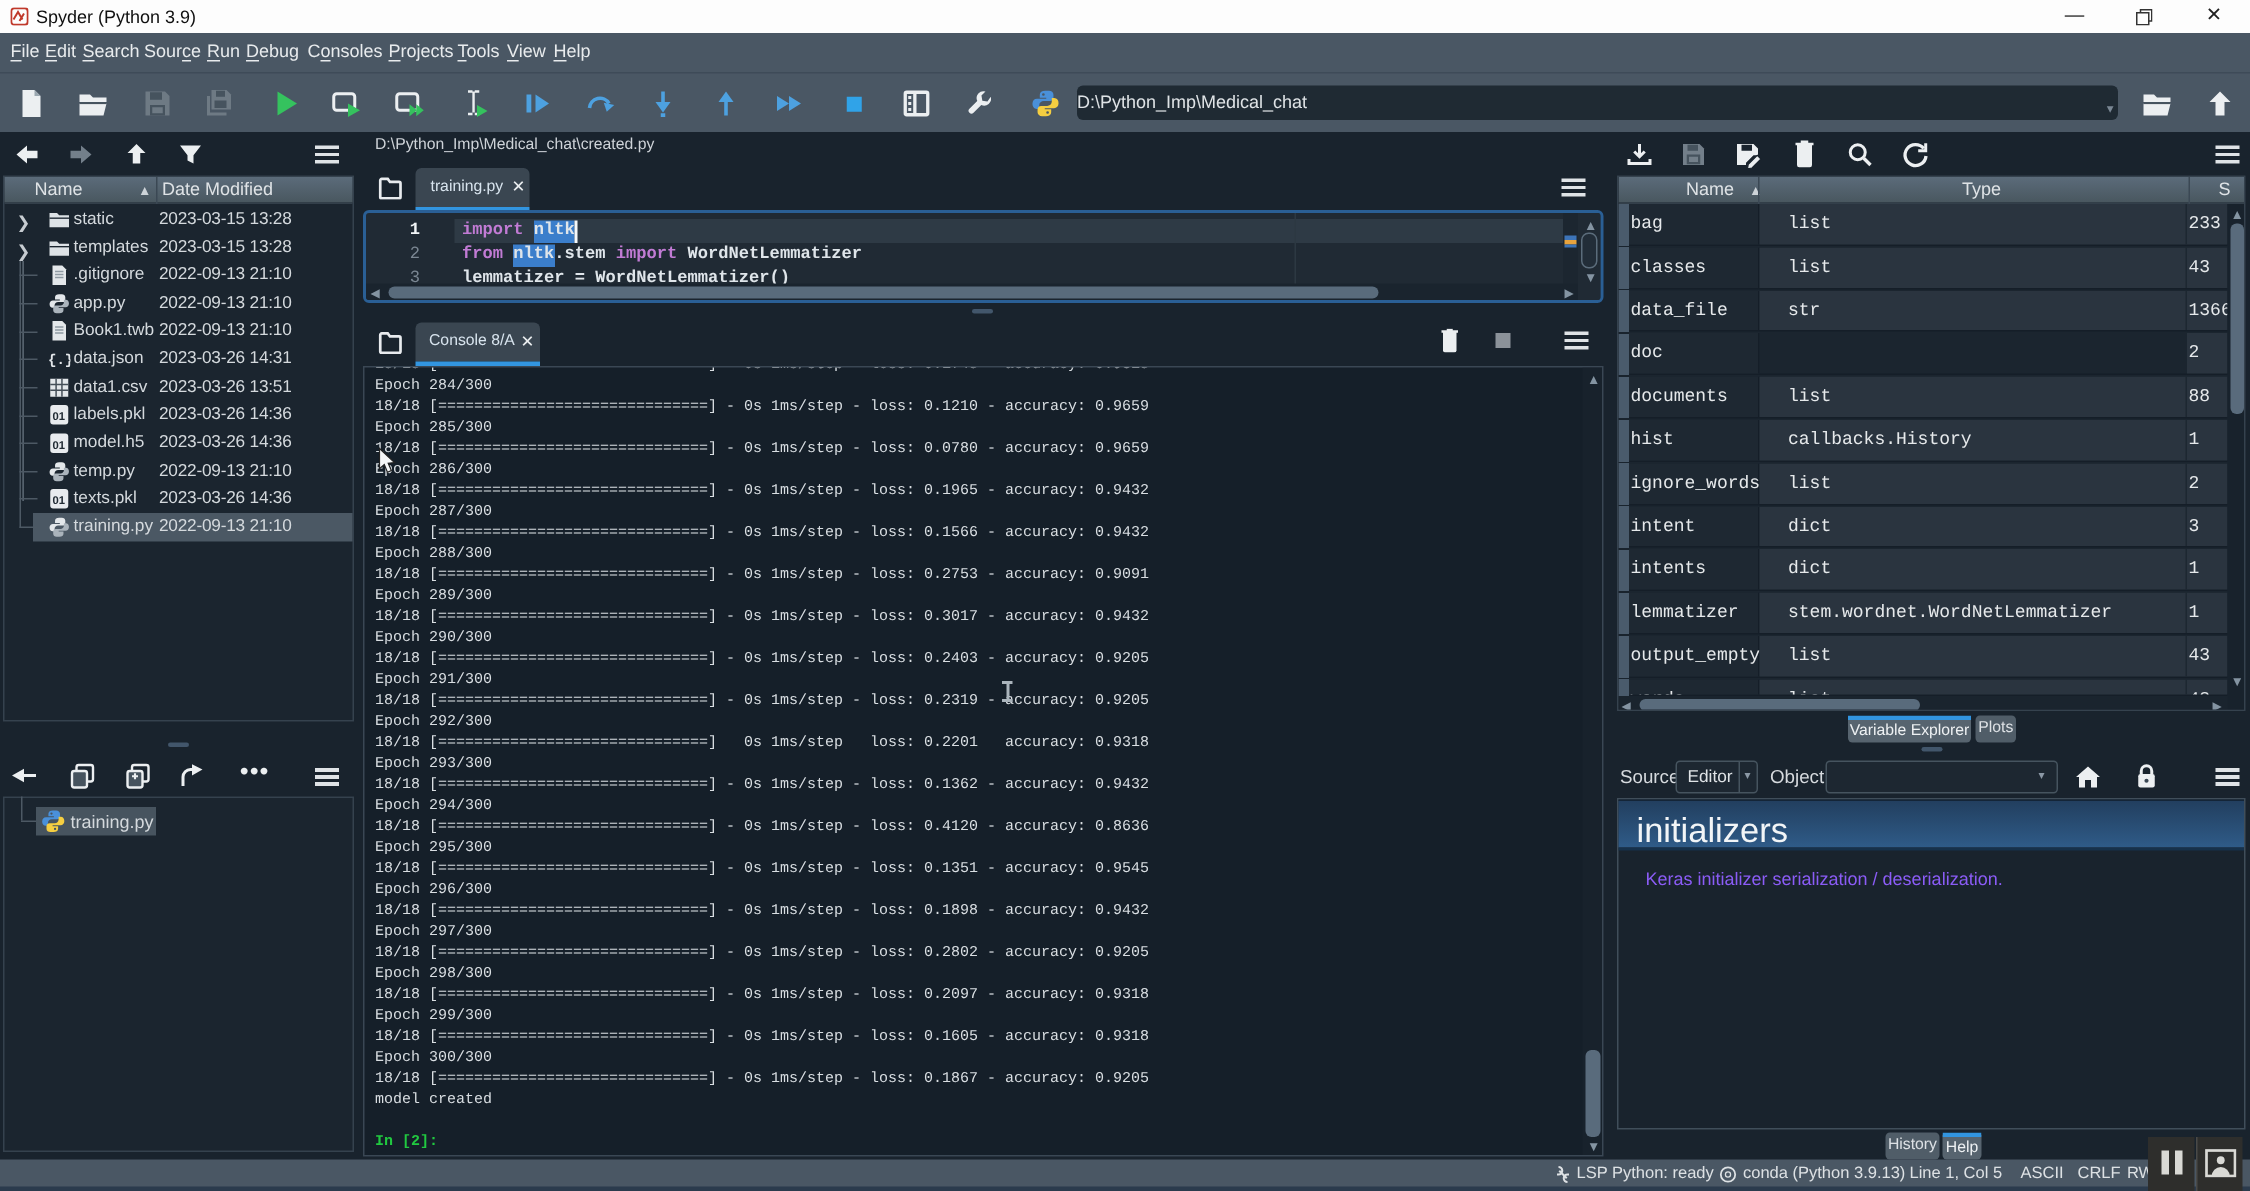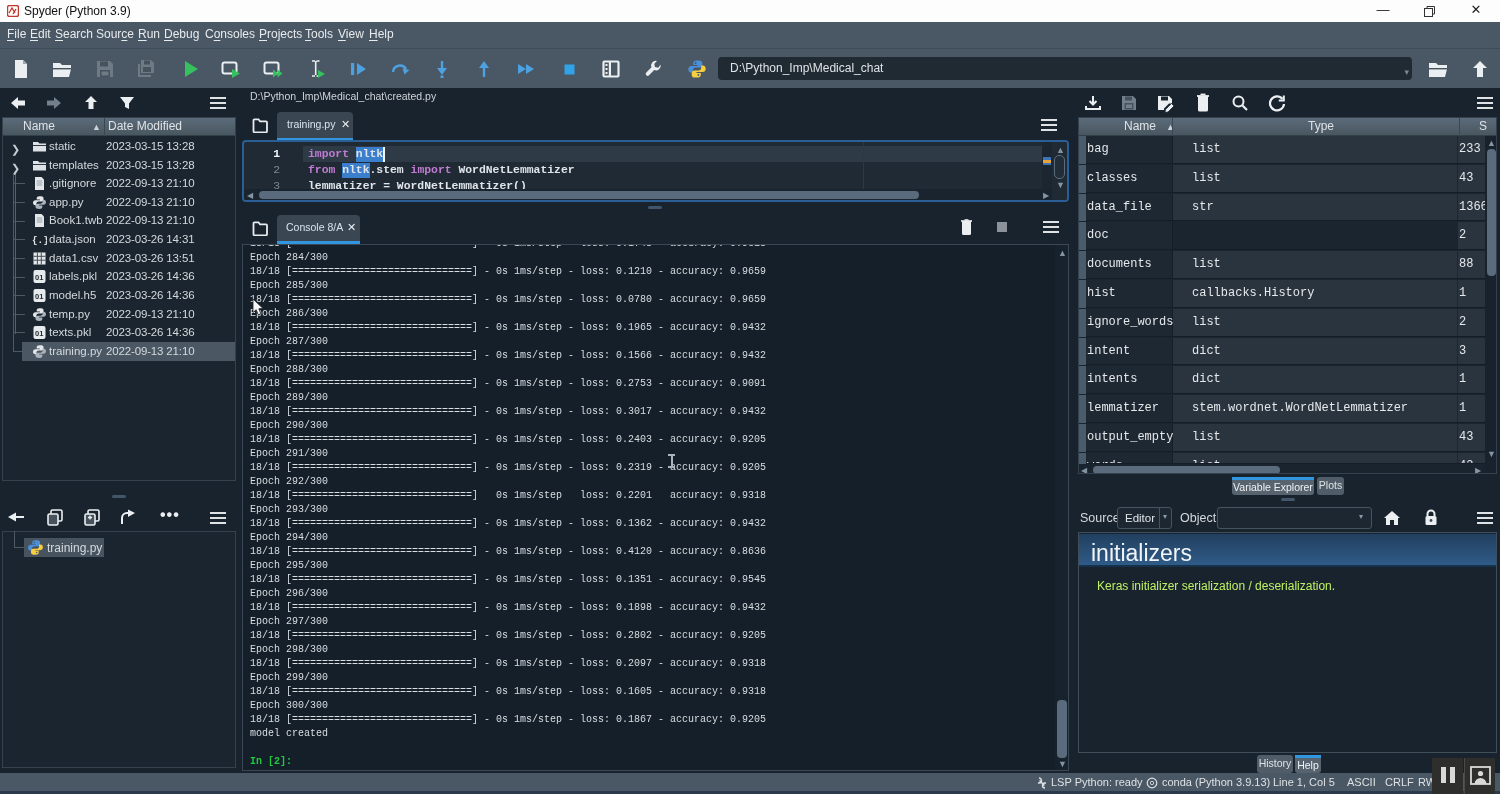--- a/index.html
+++ b/index.html
@@ -8,21 +8,21 @@
 .abs { position:absolute; }
 
 #titlebar { left:0; top:0; width:1500px; height:22px; background:#fdfdfd; color:#101010; font-size:12px; }
 #titlebar .ttext { position:absolute; left:24px; top:4px; }
 .winbtn { position:absolute; top:0; width:46px; height:22px; color:#222; text-align:center; font-size:13px; line-height:20px; }
 #menubar { left:0; top:22px; width:1500px; height:26px; background:#4a5764; color:#e8ebed; font-size:12px; white-space:nowrap; }
 #menubar span.mi { position:absolute; top:5px; }
 #menubar u { text-decoration-thickness:1px; text-underline-offset:2px; }
 #toolbar { left:0; top:48px; width:1500px; height:40px; background:#4a5764; border-top:1px solid #3e4b58; }
 .tbi { position:absolute; top:59px; width:20px; height:20px; }
-#pathbox { position:absolute; left:718px; top:57px; width:694px; height:23px; background:#1f2a33; border-radius:4px; color:#dfe3e6; font-size:12px; line-height:22px; padding-left:12px; }
+#pathbox { position:absolute; left:718px; top:57px; width:694px; height:23px; background:#1f2a33; border-radius:4px; color:#dfe3e6; font-size:12px; line-height:22px; }
 #pathbox .dd { position:absolute; right:3px; top:4px; color:#7a8794; font-size:9px; }
 
 .ptoolicon { position:absolute; width:20px; height:20px; }
 .contentbox { position:absolute; background:#1b252f; border:1px solid #48586594; }
 .hb { position:absolute; width:16px; height:12px; background:linear-gradient(#dfe3e6 0 2.4px, transparent 2.4px 4.8px, #dfe3e6 4.8px 7.2px, transparent 7.2px 9.6px, #dfe3e6 9.6px 12px); }
 
 #filesbox { left:2px; top:117px; width:234px; height:364px; }
 .fhead { position:absolute; left:0; top:0; width:232px; height:18px; background:linear-gradient(#5b6b7a,#49575f); border-bottom:1px solid #333f4a; color:#dfe3e6; font-size:12px; }
 .frow { position:absolute; left:3px; width:232px; height:19px; color:#d4d9dd; font-size:11.5px; line-height:19px; }
 .frow .nm { position:absolute; left:46px; top:0; }
@@ -609,21 +609,21 @@
       <rect x="4.5" y="8" width="11" height="9" rx="1.5" fill="#eceff1"></rect>
       <path d="M6.5 8 V6 a3.5 3.5 0 0 1 7 0 v2" fill="none" stroke="#eceff1" stroke-width="2"></path>
       <circle cx="10" cy="12.5" r="1.4" fill="#3a4754"></circle>
     </svg>
   <div class="hb" style="left:1477px;top:512px"></div>
 
   <div class="abs" style="left:1078px;top:532px;width:419px;height:221px;border:1px solid #404e5a;background:#19232d">
     <div style="position:absolute;left:0;top:0;width:417px;height:34px;background:linear-gradient(#223f5f,#2f5b88);border-bottom:2px solid #16314b;border-top:1px solid #142537">
       <span style="position:absolute;left:12px;top:6px;color:#f2f5f7;font-size:23px;">initializers</span>
     </div>
-    <span style="position:absolute;left:18px;top:46px;color:#bef264;font-size:12px">Keras initializer serialization / deserialization.</span>
+    <span style="position:absolute;left:18px;top:46px;color:#8b5cf6;font-size:12px">Keras initializer serialization / deserialization.</span>
   </div>
 
   <div class="abs" style="left:1257px;top:755px;width:36px;height:18px;background:#505d68;border-radius:3px;color:#dde1e5;font-size:10.5px;text-align:center;line-height:17px;white-space:nowrap">History</div>
   <div class="abs" style="left:1295px;top:755px;width:26px;height:18px;background:#57646f;border-top:3px solid #3295e0;border-radius:0 0 3px 3px;color:#eef1f3;font-size:10.5px;text-align:center;line-height:14px;white-space:nowrap">Help</div>
 </div>
 
 <div id="statusbar" class="abs">
   <span style="left:1051px">LSP Python: ready</span>
   <span style="left:1162px">conda (Python 3.9.13)</span>
   <span style="left:1273px">Line 1, Col 5</span>

